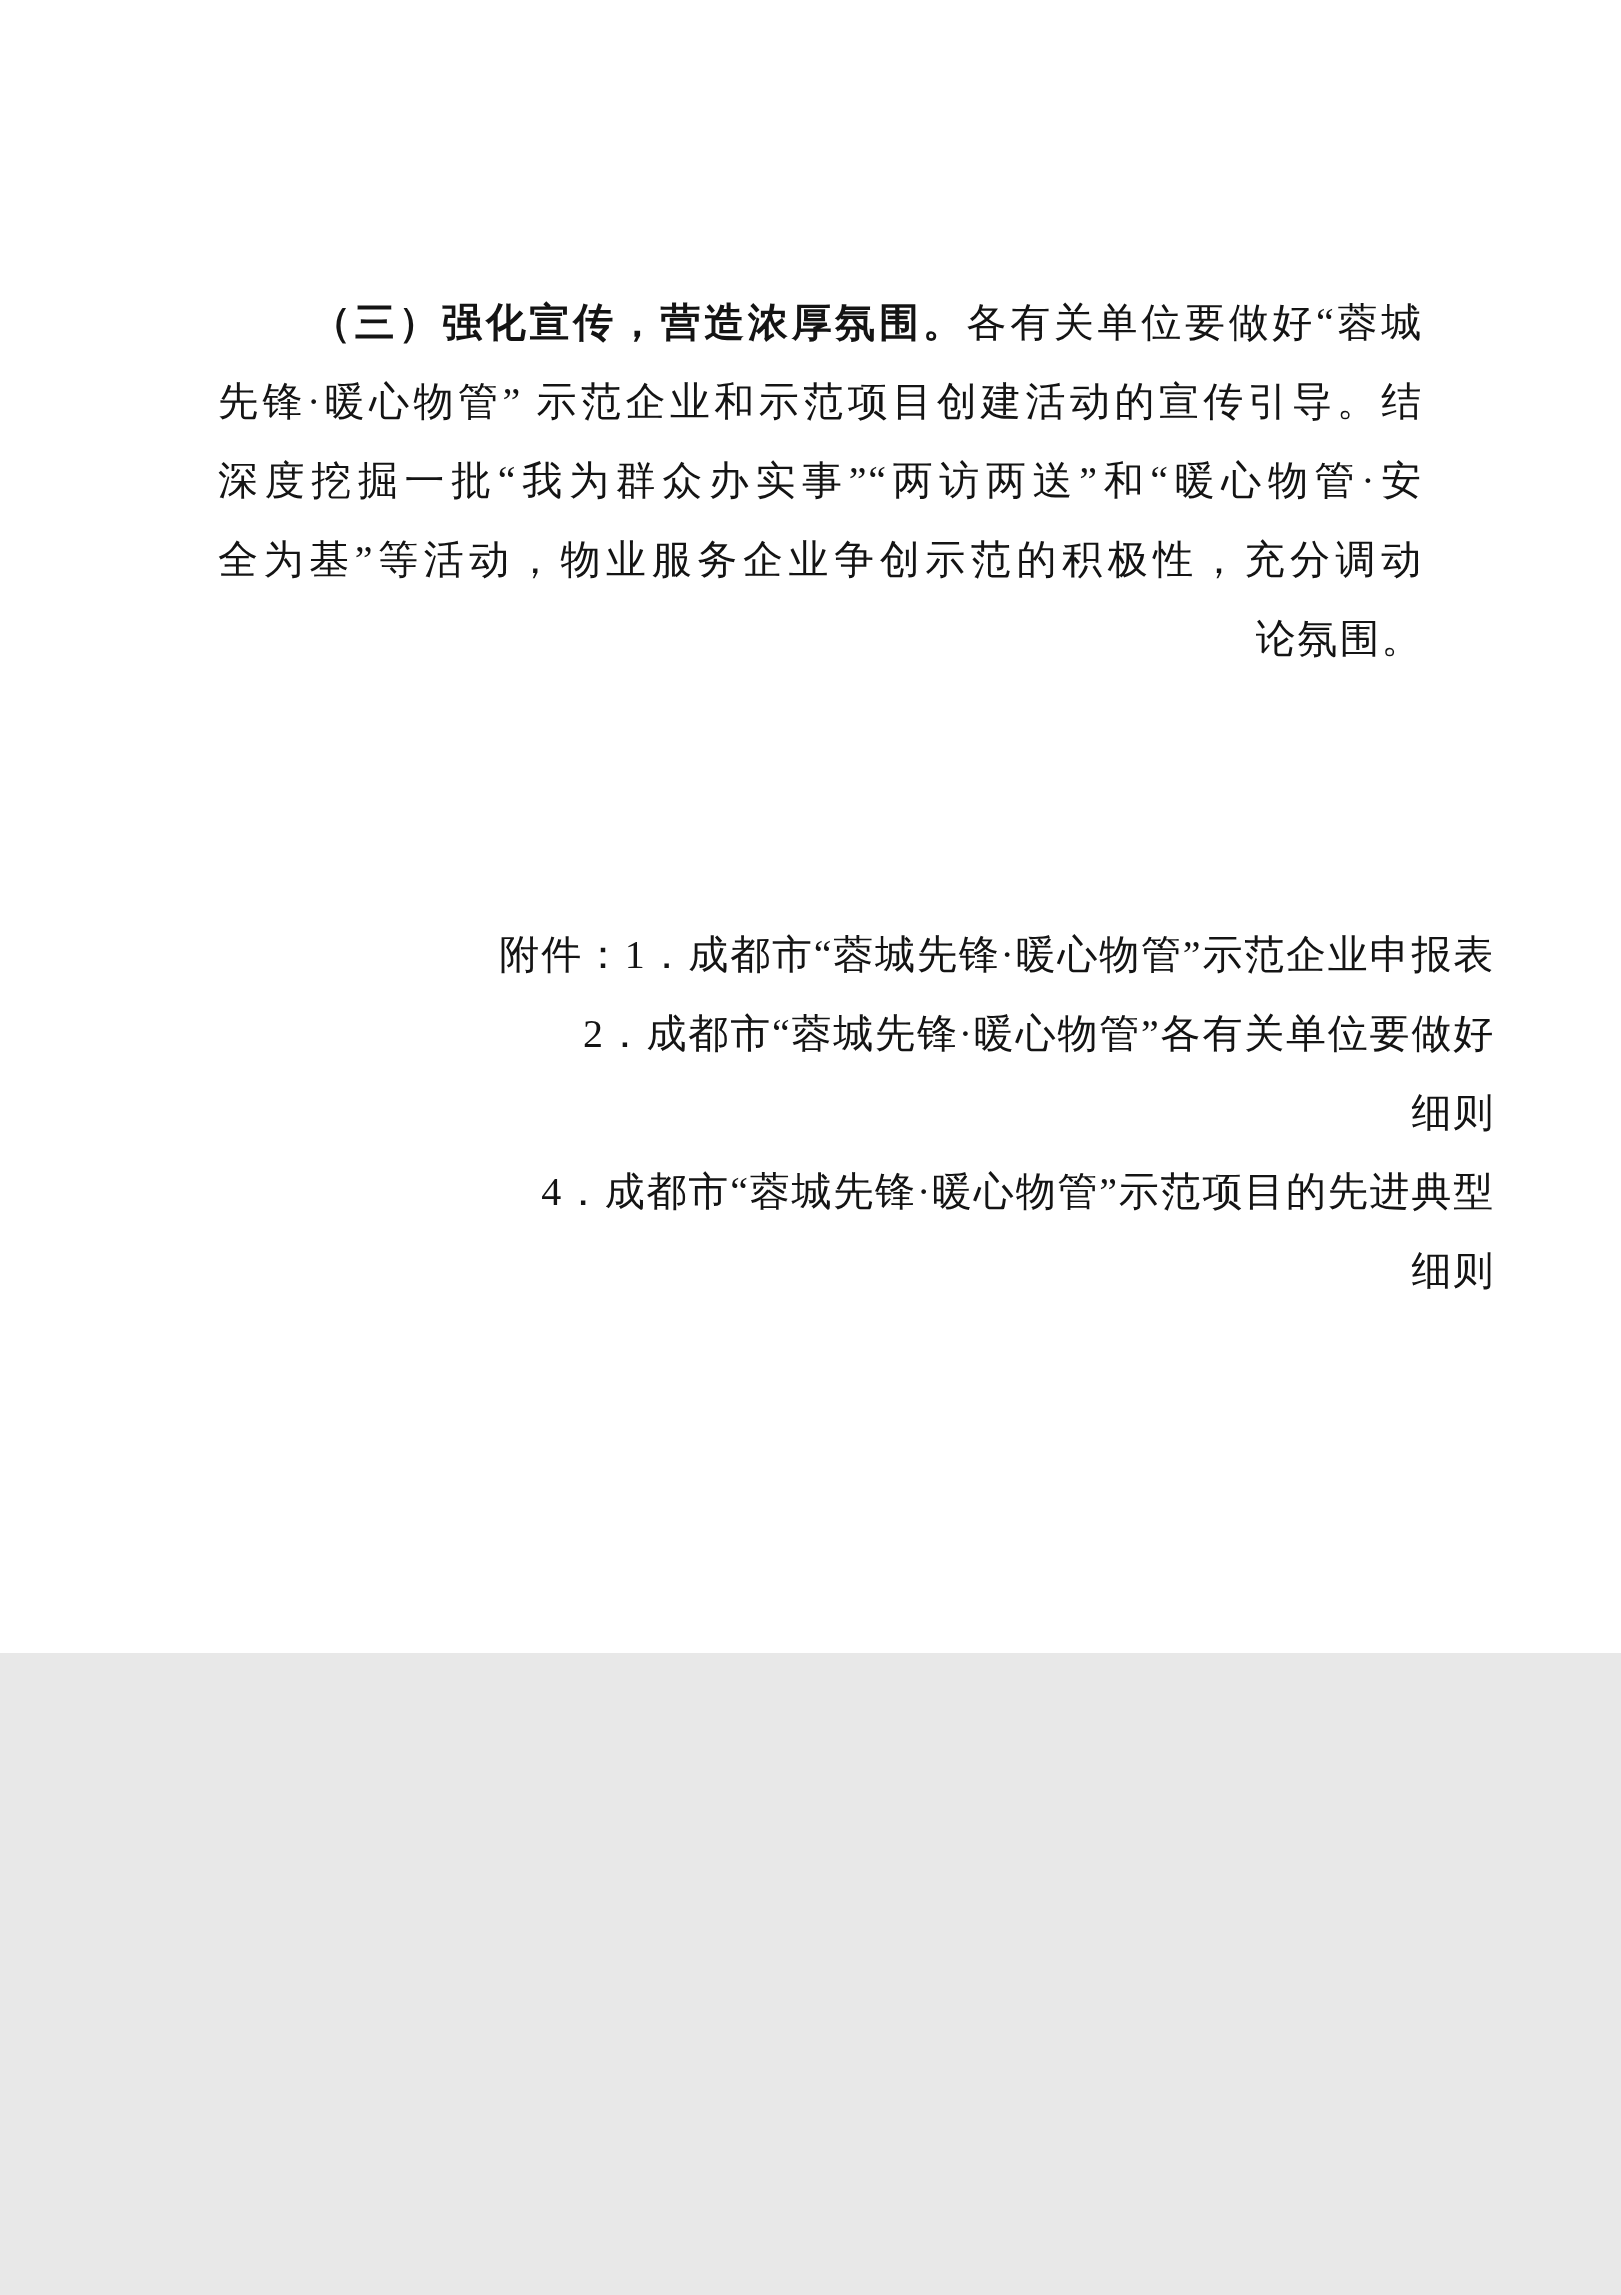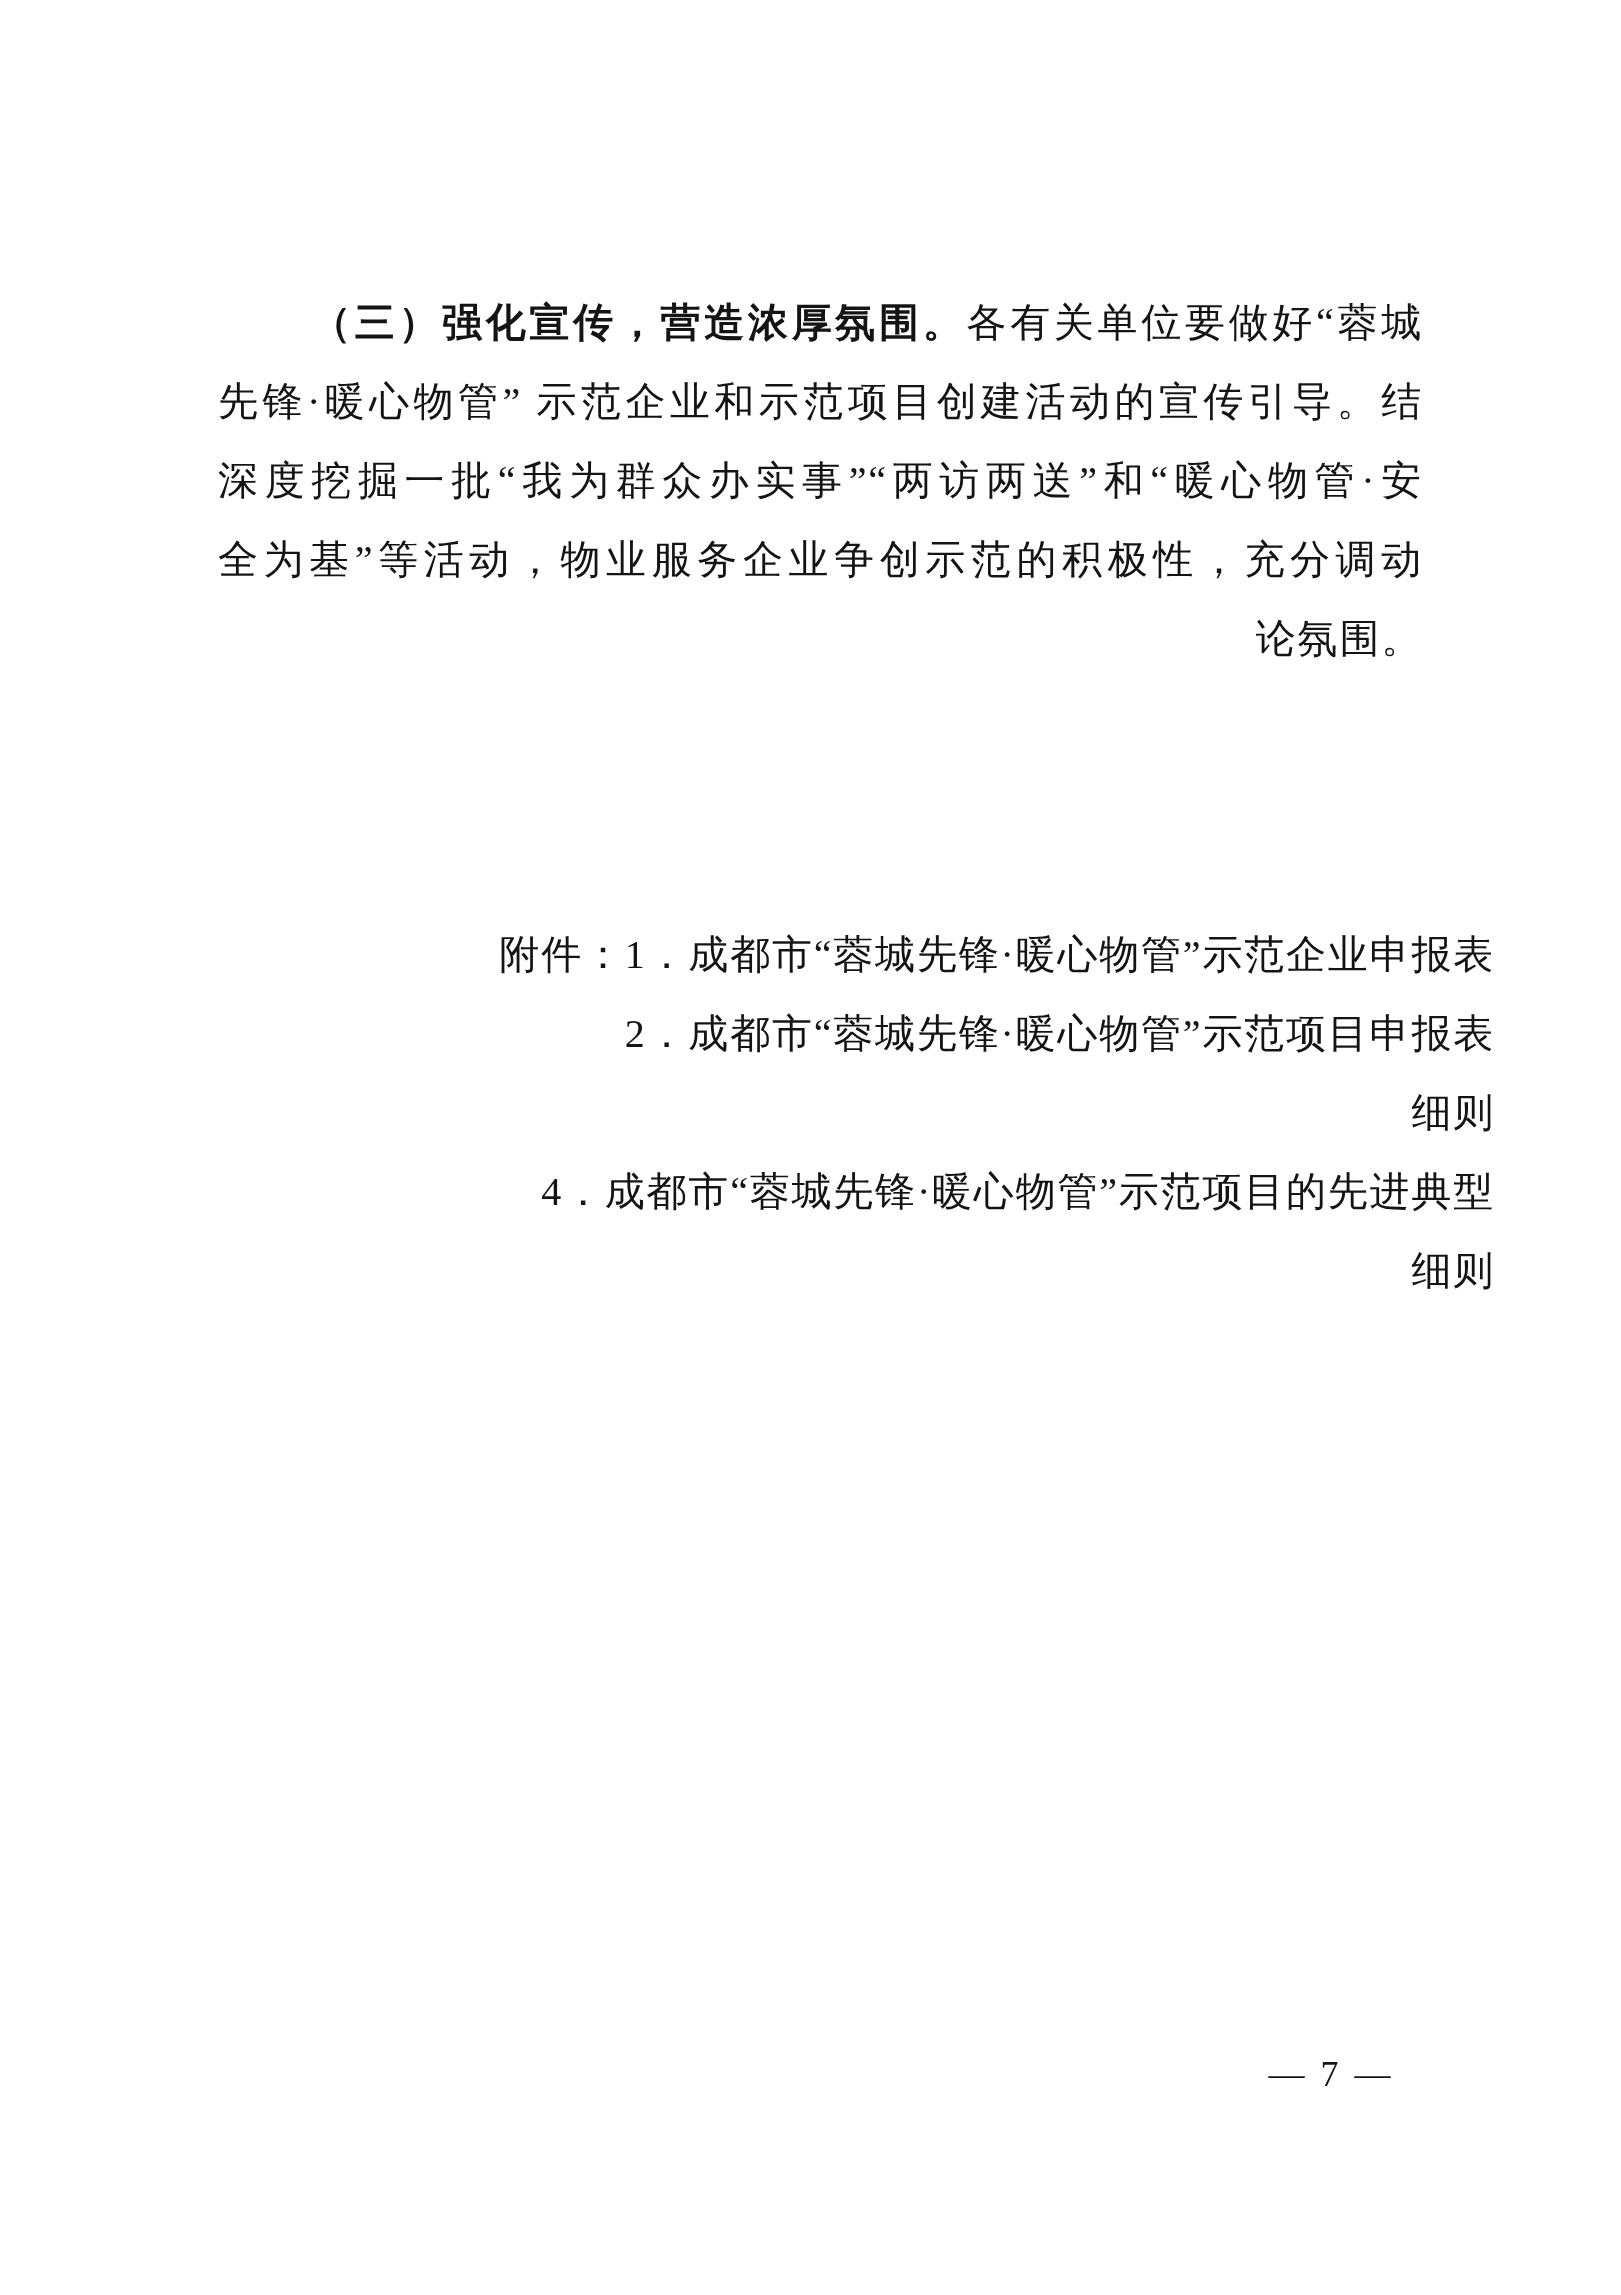--- a/index.html
+++ b/index.html
@@ -1,18 +1,18 @@
 <!DOCTYPE html>
 <html style="font-size:14px"><head>
 <meta charset="utf-8">
 <style>
   html,body{margin:0;padding:0;background:#e8e8e8;}
   .page{
     position:relative;
-    width:1622px;height:2295px;
+    width:1622px;height:1653px;
     margin:0 auto;
     background:#ffffff;
     color:#141414;
     font-family:"Liberation Serif","DejaVu Serif",serif;
     overflow:hidden;
   }
   
   .para{
     position:absolute;
     left:218px;top:283px;width:1205px;
@@ -60,21 +60,21 @@
     <div class="tline j indent"><span class="bold">（三）强化宣传，营造浓厚氛围。</span><span>各有关单位要做好“蓉城</span></div>
     <div class="tline j">先锋·暖心物管” 示范企业和示范项目创建活动的宣传引导。结</div>
     <div class="tline j">深度挖掘一批“我为群众办实事”“两访两送”和“暖心物管·安</div>
     <div class="tline j">全为基”等活动，物业服务企业争创示范的积极性，充分调动</div>
     <div class="tline">论氛围。</div>
   </div>
 
   <div class="att">
     <div class="tline"><span>附件：</span><span>1．</span><span>成都市“蓉城先锋·暖心物管”示范企业申报表</span></div>
 
-    <div class="tline num-indent"><span>2．</span><span>成都市“蓉城先锋·暖心物管”示范项目申报表</span></div>
+    <div class="tline num-indent"><span>2．</span><span>成都市“蓉城先锋·暖心物管”各有关单位要做好</span></div>
 
 
     <div class="tline cont-indent"><span>细则</span></div>
 
     <div class="tline num-indent"><span>4．</span><span>成都市“蓉城先锋·暖心物管”示范项目的先进典型</span></div>
 
     <div class="tline cont-indent"><span>细则</span></div>
   </div>
 
   <div class="pageno">— 7 —</div>

